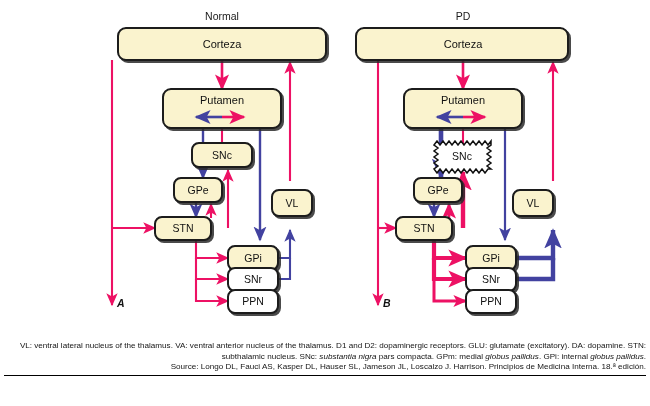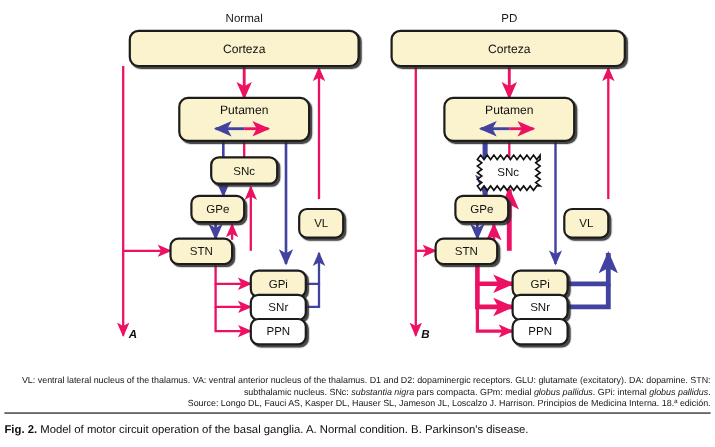--- a/index.html
+++ b/index.html
@@ -174,15 +174,14 @@
     <text class="node-label" x="491" y="302">PPN</text>
 
     <text class="panel-letter" x="383" y="307">B</text>
   </g>
 </svg>
 
 <div class="footnote"><span>VL: ventral lateral nucleus of the thalamus. VA: ventral anterior nucleus of the thalamus. D1 and D2: dopaminergic receptors. GLU: glutamate (excitatory). DA: dopamine. STN: subthalamic nucleus. SNc: </span><i>substantia nigra</i><span> pars compacta. GPm: medial </span><i>globus pallidus</i><span>. GPi: internal </span><i>globus pallidus</i><span>.</span><br><span>Source: Longo DL, Fauci AS, Kasper DL, Hauser SL, Jameson JL, Loscalzo J. Harrison. Principios de Medicina Interna. 18.ª edición.</span></div>
 
 <div class="rule"></div>
 
-<div class="caption"><b>Fig. 2.</b> <span>Model of motor circuit operation of the basal ganglia. A. Normal condition. B. Parkinson's disease.</span></div>
 
 </div>
 
 </body></html>

